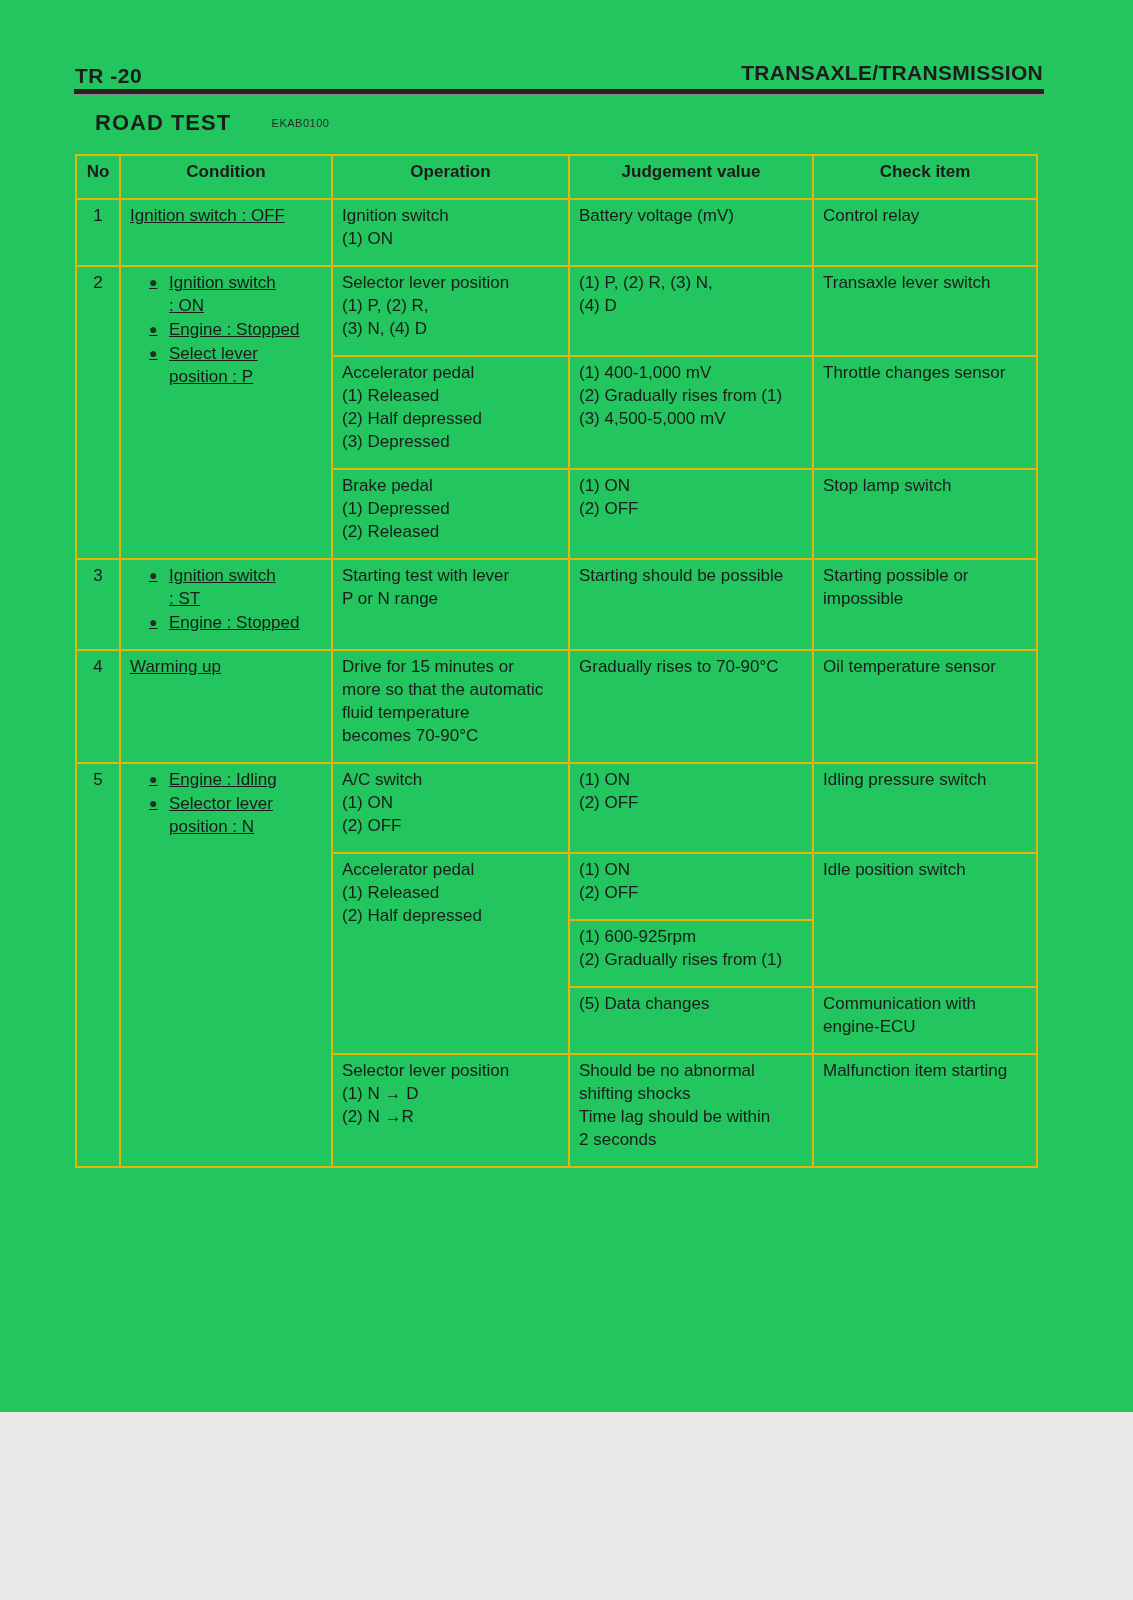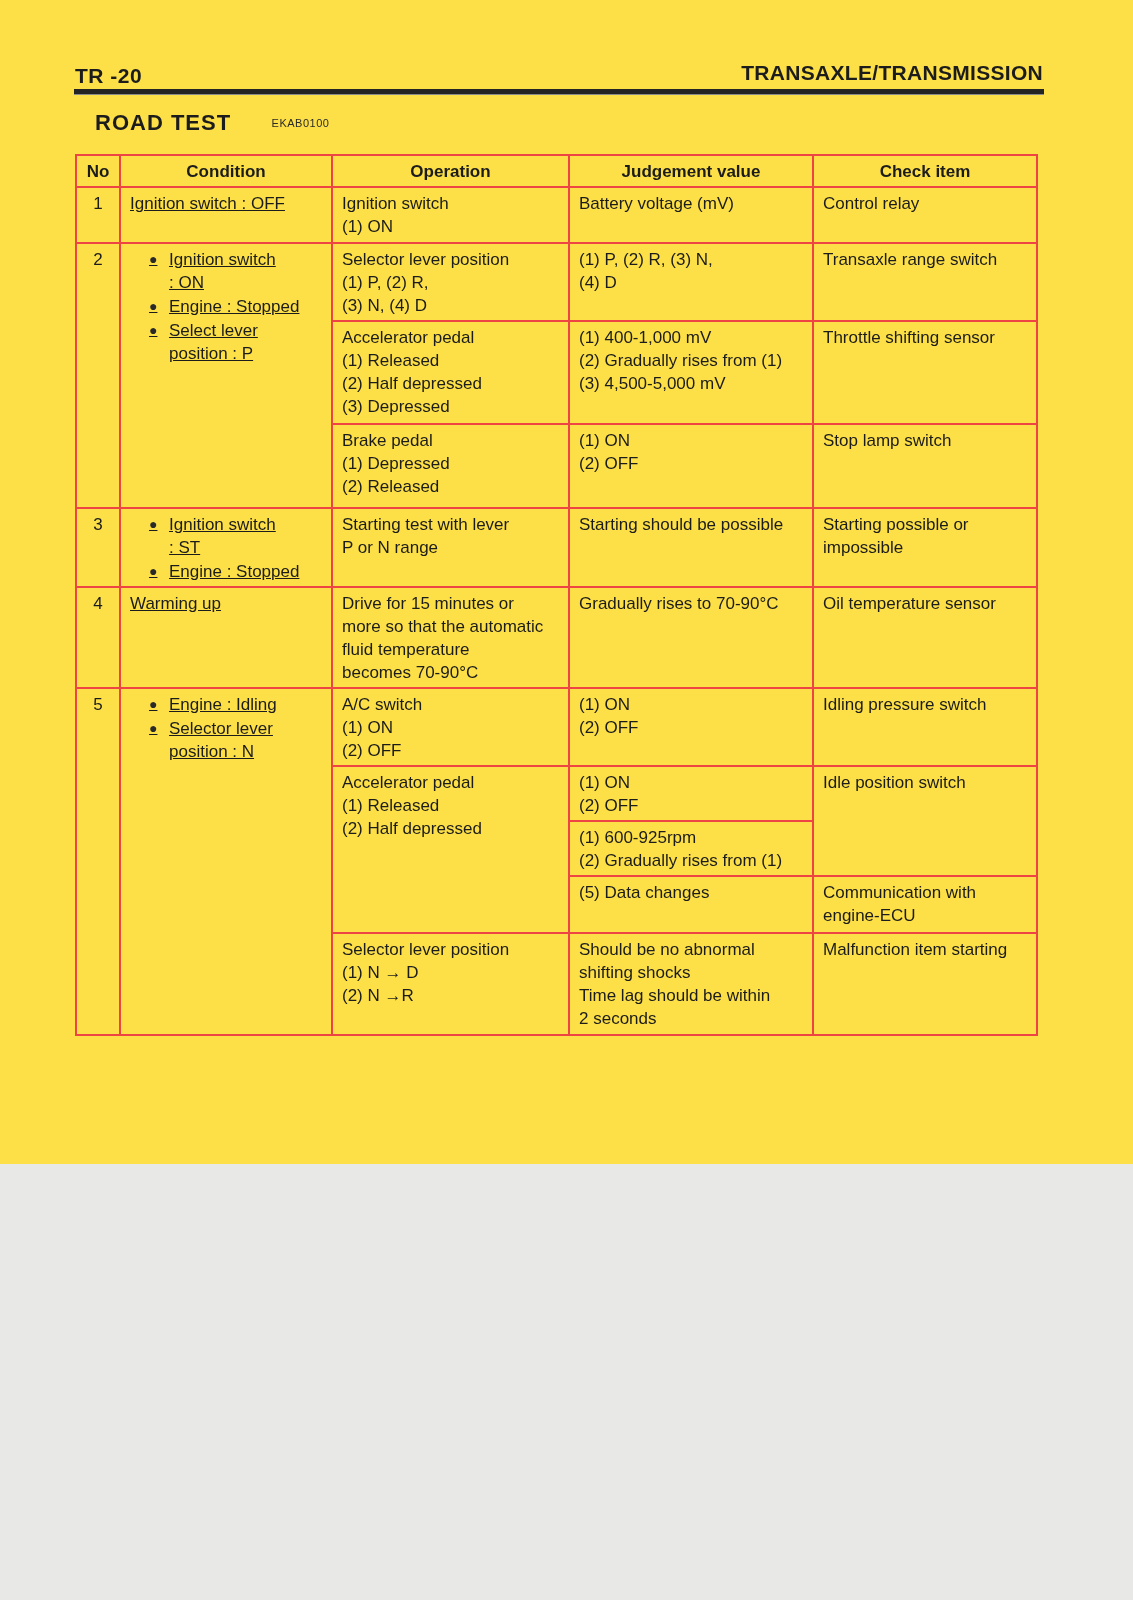--- a/index.html
+++ b/index.html
@@ -5,23 +5,23 @@
   html, body {
     margin: 0;
     padding: 0;
     background: #e8e8e6;
     font-family: "Liberation Sans", sans-serif;
     color: #1c1c1c;
   }
   #page {
     position: relative;
     width: 1133px;
-    height: 1164px;
+    height: 1412px;
     margin: 0 auto;
-    background: #fde047;
+    background: #22c55e;
     overflow: hidden;
   }
   
   #page-number {
     position: absolute;
     left: 75px;
     top: 64px;
     font-size: 21px;
     font-weight: bold;
     letter-spacing: 0.5px;
@@ -71,24 +71,24 @@
     top: 154px;
     width: 963px;
   }
   table.road-test {
     border-collapse: collapse;
     table-layout: fixed;
     width: 961px;
   }
   table.road-test th,
   table.road-test td {
-    border: 2px solid #ef4444;
+    border: 2px solid #eab308;
     font-size: 17px;
     line-height: 23px;
-    padding: 4px 9px 3px 9px;
+    padding: 4px 9px 15px 9px;
     vertical-align: top;
     overflow: hidden;
   }
   th.head-cell {
     font-weight: bold;
     font-size: 17.5px;
     text-align: center;
     vertical-align: middle;
     padding: 2px 4px;
   }
@@ -175,32 +175,32 @@
               <span class="bullet-text">Select lever
 position :  P</span>
             </div>
           </div>
         </td>
         <td class="pre">Selector lever position
 (1) P, (2) R,
 (3) N, (4) D</td>
         <td class="pre">(1) P, (2) R, (3) N,
 (4) D</td>
-        <td class="pre">Transaxle range switch</td>
+        <td class="pre">Transaxle lever switch</td>
       </tr>
 
       <tr style="height:103px">
         <td class="pre">Accelerator pedal
 (1) Released
 (2) Half depressed
 (3) Depressed</td>
         <td class="pre">(1) 400-1,000 mV
 (2) Gradually rises from (1)
 (3) 4,500-5,000 mV</td>
-        <td class="pre">Throttle shifting sensor</td>
+        <td class="pre">Throttle changes sensor</td>
       </tr>
 
       <tr style="height:84px">
         <td class="pre">Brake pedal
 (1) Depressed
 (2) Released</td>
         <td class="pre">(1) ON
 (2) OFF</td>
         <td class="pre">Stop lamp switch</td>
       </tr>

